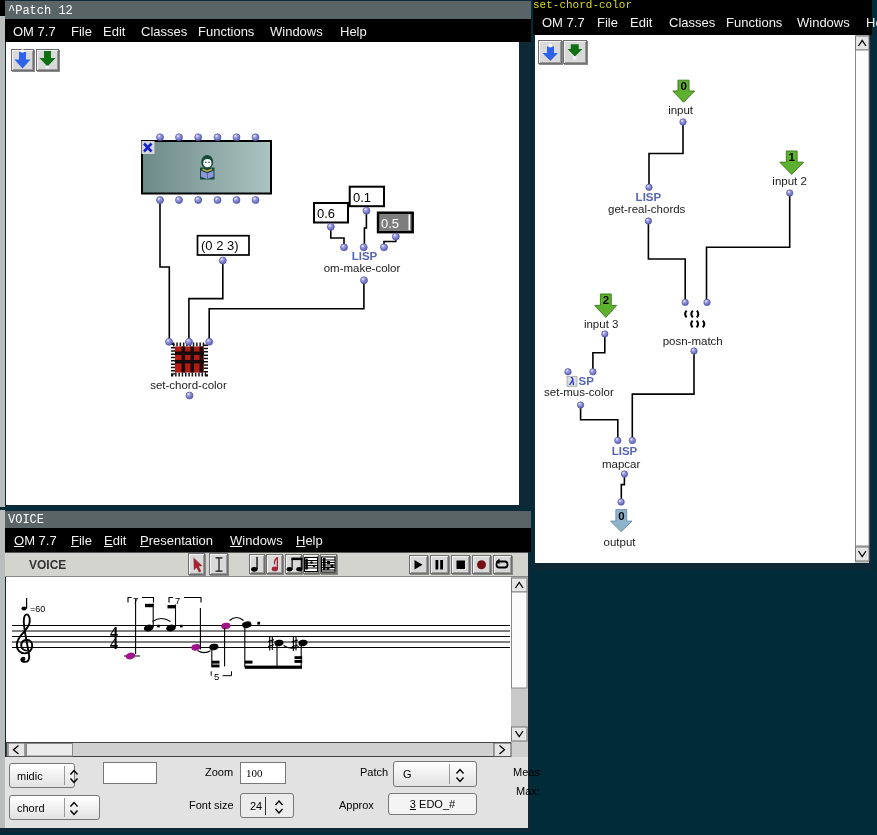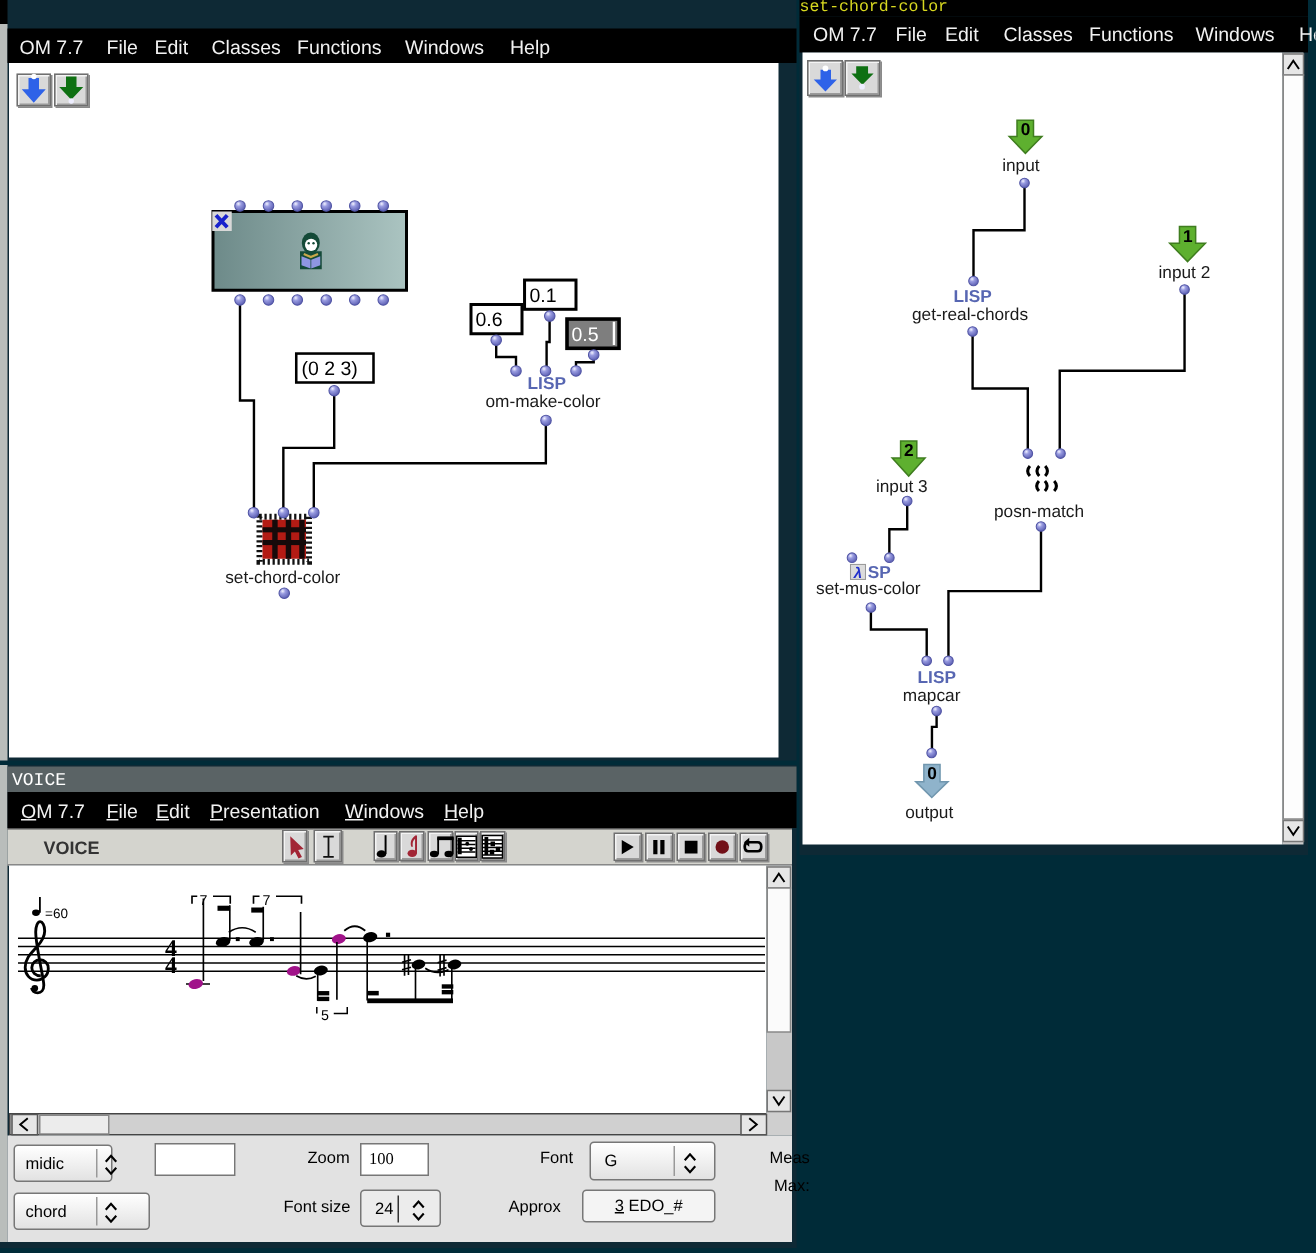--- a/index.html
+++ b/index.html
@@ -18,20 +18,23 @@
 .fld { position:absolute; border:1px solid #777; background:#fff; font-size:11px; color:#000; }
 .lbl { position:absolute; font-size:11px; color:#000; white-space:pre; }
 svg.overlay { position:absolute; left:0; top:0; z-index:40; }
 </style>
 </head>
 <body>
 
 <div class="abs" style="left:0;top:0;width:531px;height:507px;background:#0e2935;">
   <div class="abs" style="left:0;top:0;width:5px;height:16px;background:#000;"></div>
   <div class="abs" style="left:0;top:16px;width:5px;height:491px;background:#b9bdbb;"></div>
+  <div class="abs titlebar" style="left:5px;top:1px;width:526px;height:18px;">
+    <div style="padding:3px 0 0 3px;">^Patch 12</div>
+  </div>
   <div class="abs menubar" style="left:5px;top:19px;width:526px;height:23px;">
     <span style="left:8px;">OM 7.7</span>
     <span style="left:66px;">File</span>
     <span style="left:98px;">Edit</span>
     <span style="left:136px;">Classes</span>
     <span style="left:193px;">Functions</span>
     <span style="left:265px;">Windows</span>
     <span style="left:335px;">Help</span>
   </div>
   <div class="abs white" style="left:6px;top:42px;width:513px;height:463px;"></div>
@@ -108,21 +111,21 @@
   </div>
 <div class="combo" style="left:9px;top:795px;width:91px;height:25px;z-index:10;">
     <span style="position:absolute;left:7px;top:6px;">chord</span>
     <span style="position:absolute;left:54px;top:2px;height:19px;border-left:1px solid #999;"></span>
   </div>
 <div class="fld" style="left:103px;top:762px;width:54px;height:22px;z-index:10;"></div>
 <div class="lbl" style="left:205px;top:766px;z-index:10;text-align:right;">Zoom</div>
 <div class="fld" style="left:240px;top:762px;width:46px;height:22px;z-index:10;font-family:Liberation Serif, serif;">
     <span style="position:absolute;left:5px;top:4px;">100</span>
   </div>
-<div class="lbl" style="left:360px;top:766px;z-index:10;">Font</div>
+<div class="lbl" style="left:360px;top:766px;z-index:10;">Patch</div>
 <div class="combo" style="left:393px;top:761px;width:84px;height:26px;z-index:10;">
     <span style="position:absolute;left:9px;top:6px;">G</span>
     <span style="position:absolute;left:55px;top:2px;height:20px;border-left:1px solid #999;"></span>
   </div>
 <div class="lbl" style="left:513px;top:766px;z-index:10;">Meas</div>
 <div class="lbl" style="left:516px;top:785px;z-index:10;">Max:</div>
 <div class="lbl" style="left:189px;top:799px;z-index:10;">Font size</div>
 <div class="combo" style="left:240px;top:793px;width:54px;height:25px;background:#ececec;z-index:10;">
     <span style="position:absolute;left:9px;top:6px;">24</span>
     <span style="position:absolute;left:24px;top:3px;height:18px;border-left:1px solid #333;"></span>

